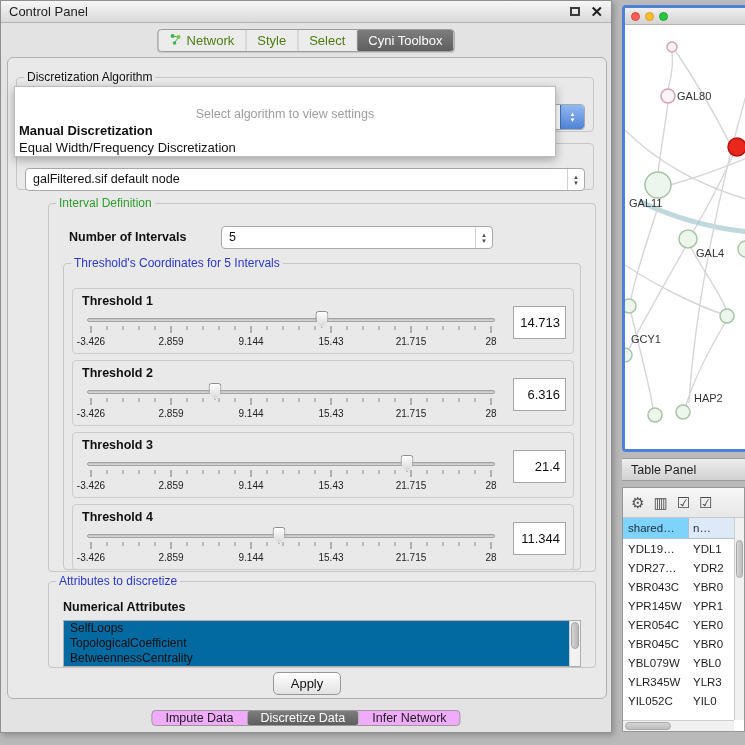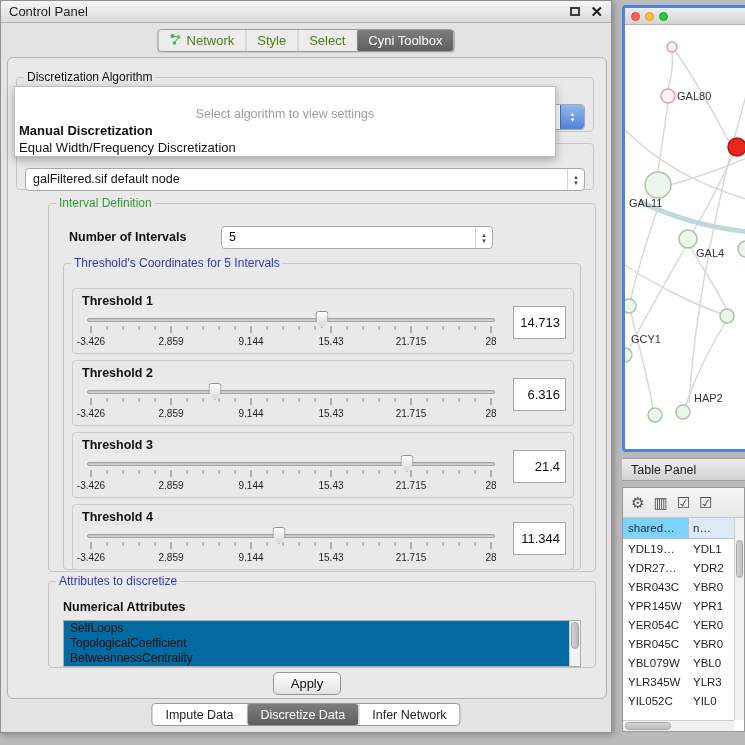--- a/index.html
+++ b/index.html
@@ -64,21 +64,21 @@
 
   .attr-sub{position:absolute;left:14px;top:12px;font-size:12.5px;font-weight:bold;color:#111}
   .listbox{position:absolute;left:14px;right:14px;top:32px;height:47px;background:#0369a1;border:1px solid #aeaeae;overflow:hidden}
   .listbox ul{list-style:none}
   .listbox li{font-size:12px;color:#111;padding:0 6px;height:15px;line-height:15px;white-space:nowrap}
   .vscroll{position:absolute;right:0;top:0;bottom:0;width:11px;background:#f2f2f2;border-left:1px solid #ccc}
   .vthumb{position:absolute;left:1px;right:1px;top:1px;height:27px;background:linear-gradient(90deg,#d3d3d3,#b8b8b8);border-radius:4px;border:1px solid #a5a5a5}
 
   .apply{position:absolute;left:50%;top:614px;transform:translateX(-50%);width:68px;height:23px;border:1px solid #979797;border-radius:5px;background:linear-gradient(#ffffff,#e2e2e2);font-size:13px;color:#111;font-family:"Liberation Sans",sans-serif}
 
-  .bottabs{position:absolute;bottom:6px;left:50%;transform:translateX(-50%);display:flex;border:1px solid #9a9a9a;border-radius:4px;overflow:hidden;height:23px;background:#ffffff}
+  .bottabs{position:absolute;bottom:6px;left:50%;transform:translateX(-50%);display:flex;border:1px solid #9a9a9a;border-radius:4px;overflow:hidden;height:16px;background:#f0abfc}
   .btab{padding:0 13px;font-size:12.5px;display:flex;align-items:center;border-left:1px solid #c2c2c2;color:#1e1e1e;white-space:nowrap}
   .btab:first-child{border-left:none}
   .btab.sel{background:linear-gradient(#7d7d7d,#5e5e5e);color:#fff;border-radius:3px}
 
   
   .netwin{position:absolute;left:622px;top:5px;width:130px;height:447px;border:3px solid #4d82d8;border-radius:4px;background:#fff;overflow:hidden}
   .mac-bar{height:17px;background:linear-gradient(#efefef,#d3d3d3);border-bottom:1px solid #b4b4b4;display:flex;align-items:center;gap:5px;padding:0 6px}
   .dot{width:9px;height:9px;border-radius:50%}
   .dot.r{background:#ff5f57;border:1px solid #d8473f}
   .dot.y{background:#febc2e;border:1px solid #d79f22}

